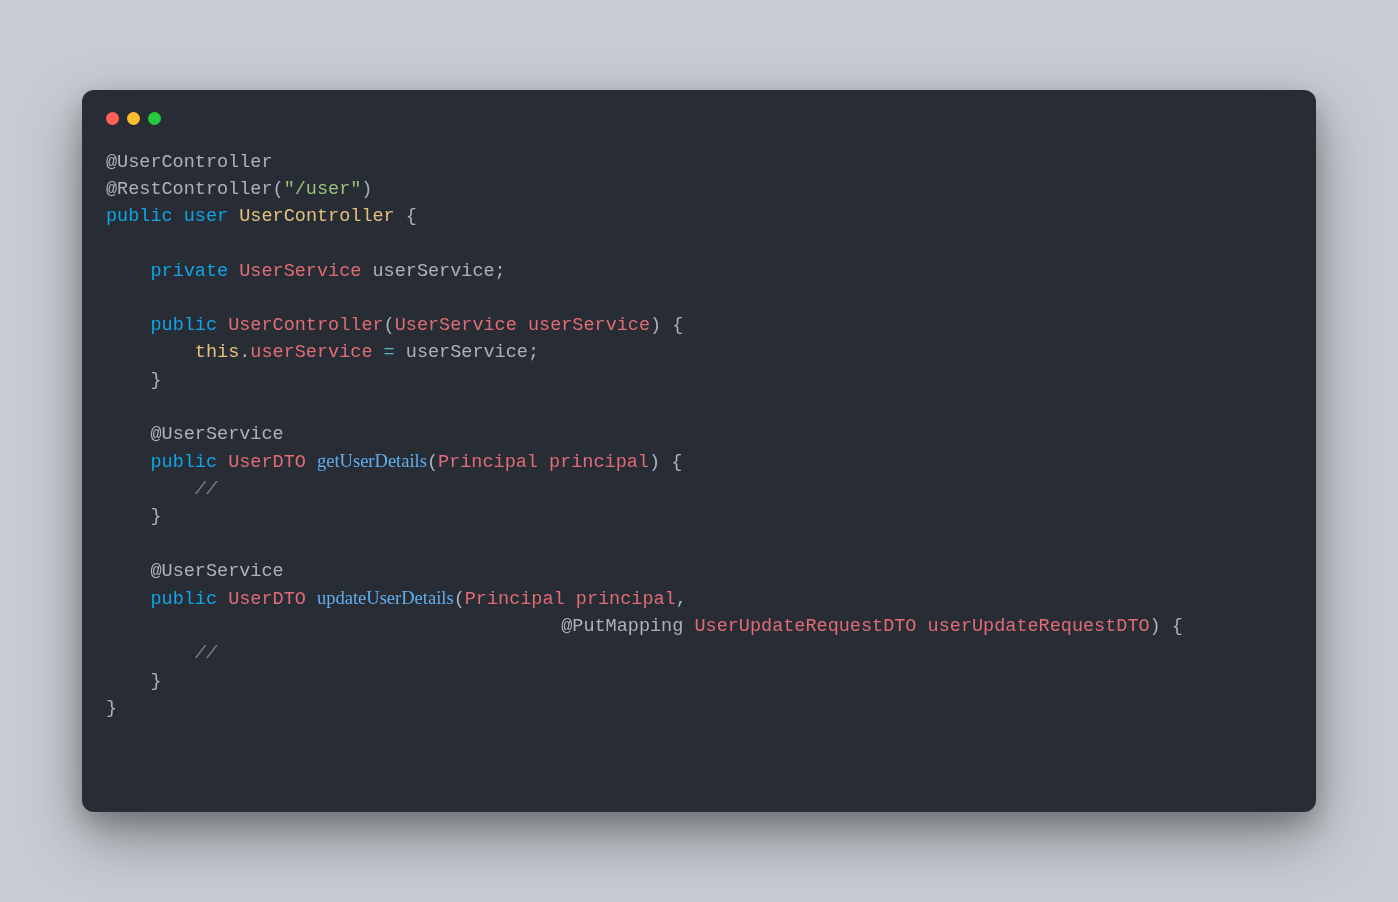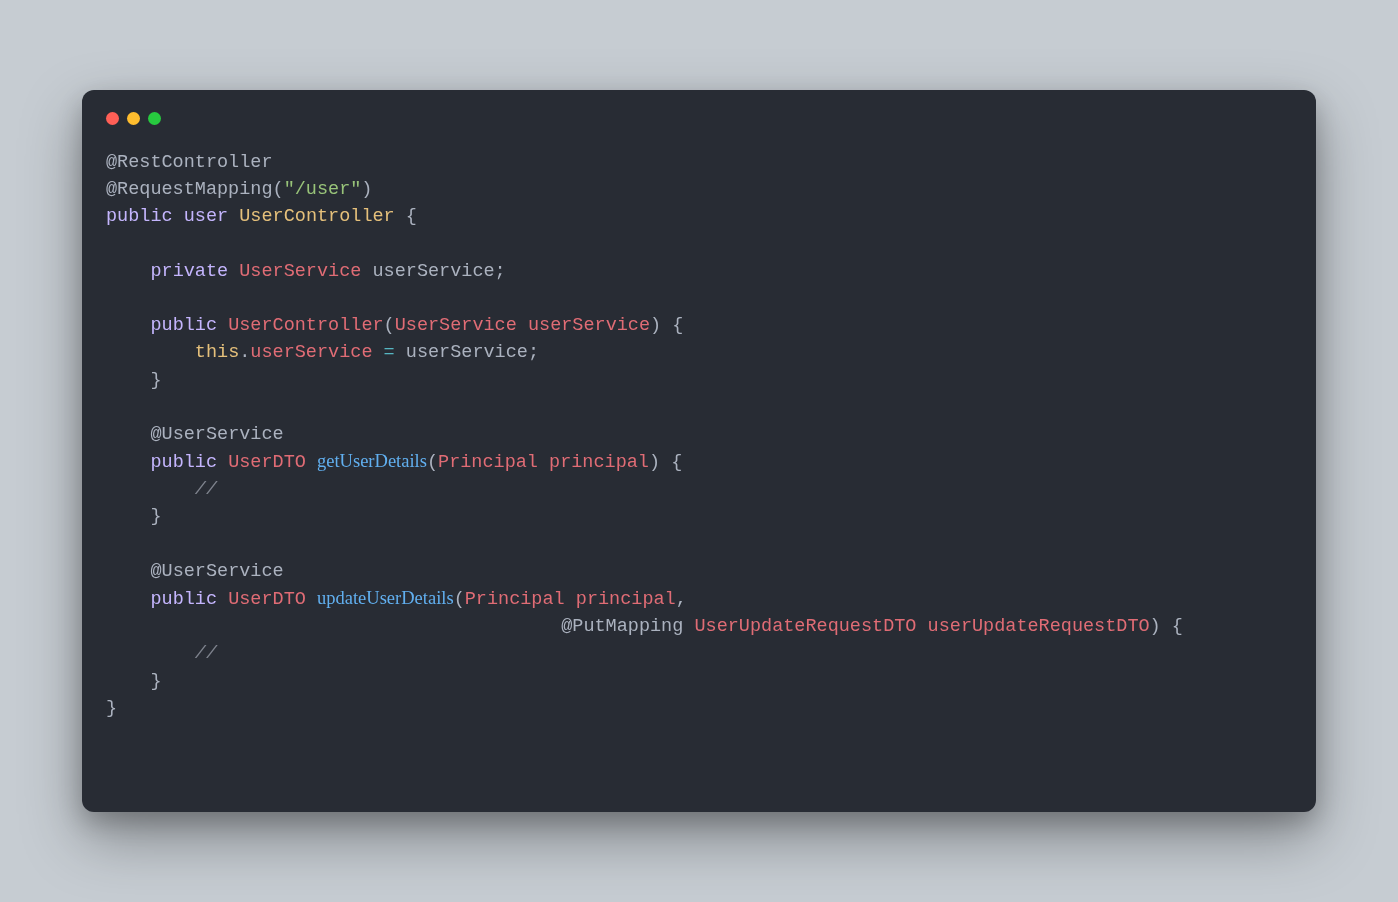--- a/index.html
+++ b/index.html
@@ -39,42 +39,42 @@
   .dot.yellow { background: #ffbd2e; }
   .dot.green { background: #27c93f; }
   pre.code {
     font-family: inherit;
     font-size: 18.5px;
     line-height: 1.47;
     color: #abb2bf;
     white-space: pre;
   }
   .c-annotation { color: #abb2bf; }
-  .c-keyword { color: #c4b5fd; font-family: Liberation Mono, monospace; }
+  .c-keyword { color: #0ea5e9; font-family: Liberation Mono, monospace; }
   .c-string { color: #98c379; }
   .c-classname { color: #e5c07b; }
   .c-type { color: #e06c75; }
   .c-method { color: #61afef; font-family: Liberation Serif, serif; }
   .c-param { color: #e06c75; }
   .c-punct { color: #abb2bf; }
   .c-comment { color: #7f848e; font-style: italic; }
   .c-this { color: #e5c07b; }
   .c-op { color: #56b6c2; }
 </style>
 </head>
 <body>
 
 <div class="window">
   <div class="traffic-lights">
     <div class="dot red"></div>
     <div class="dot yellow"></div>
     <div class="dot green"></div>
   </div>
-  <pre class="code"><span class="c-annotation">@RestController</span>
-<span class="c-annotation">@RequestMapping</span><span class="c-punct">(</span><span class="c-string">"/user"</span><span class="c-punct">)</span>
+  <pre class="code"><span class="c-annotation">@UserController</span>
+<span class="c-annotation">@RestController</span><span class="c-punct">(</span><span class="c-string">"/user"</span><span class="c-punct">)</span>
 <span class="c-keyword">public</span> <span class="c-keyword">user</span> <span class="c-classname">UserController</span><span class="c-punct"> {</span>
 
 <span>    </span><span class="c-keyword">private</span> <span class="c-type">UserService</span><span class="c-punct"> userService</span><span class="c-punct">;</span>
 
 <span>    </span><span class="c-keyword">public</span> <span class="c-type">UserController</span><span class="c-punct">(</span><span class="c-type">UserService</span><span class="c-param"> userService</span><span class="c-punct">)</span><span class="c-punct"> {</span>
 <span>        </span><span class="c-this">this</span><span class="c-punct">.</span><span class="c-param">userService</span><span class="c-op"> = </span><span class="c-punct">userService</span><span class="c-punct">;</span>
 <span>    </span><span class="c-punct">}</span>
 
 <span>    </span><span class="c-annotation">@UserService</span>
 <span>    </span><span class="c-keyword">public</span> <span class="c-type">UserDTO</span> <span class="c-method">getUserDetails</span><span class="c-punct">(</span><span class="c-type">Principal</span><span class="c-param"> principal</span><span class="c-punct">)</span><span class="c-punct"> {</span>

